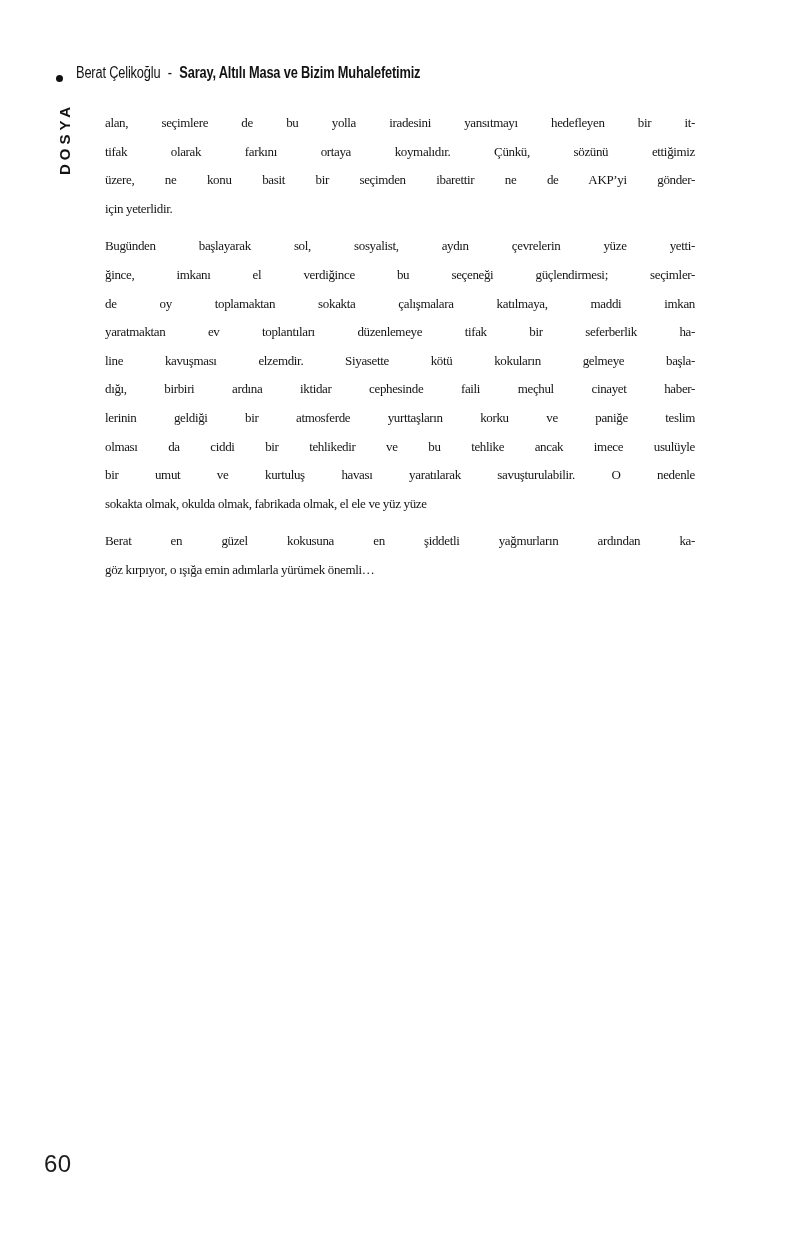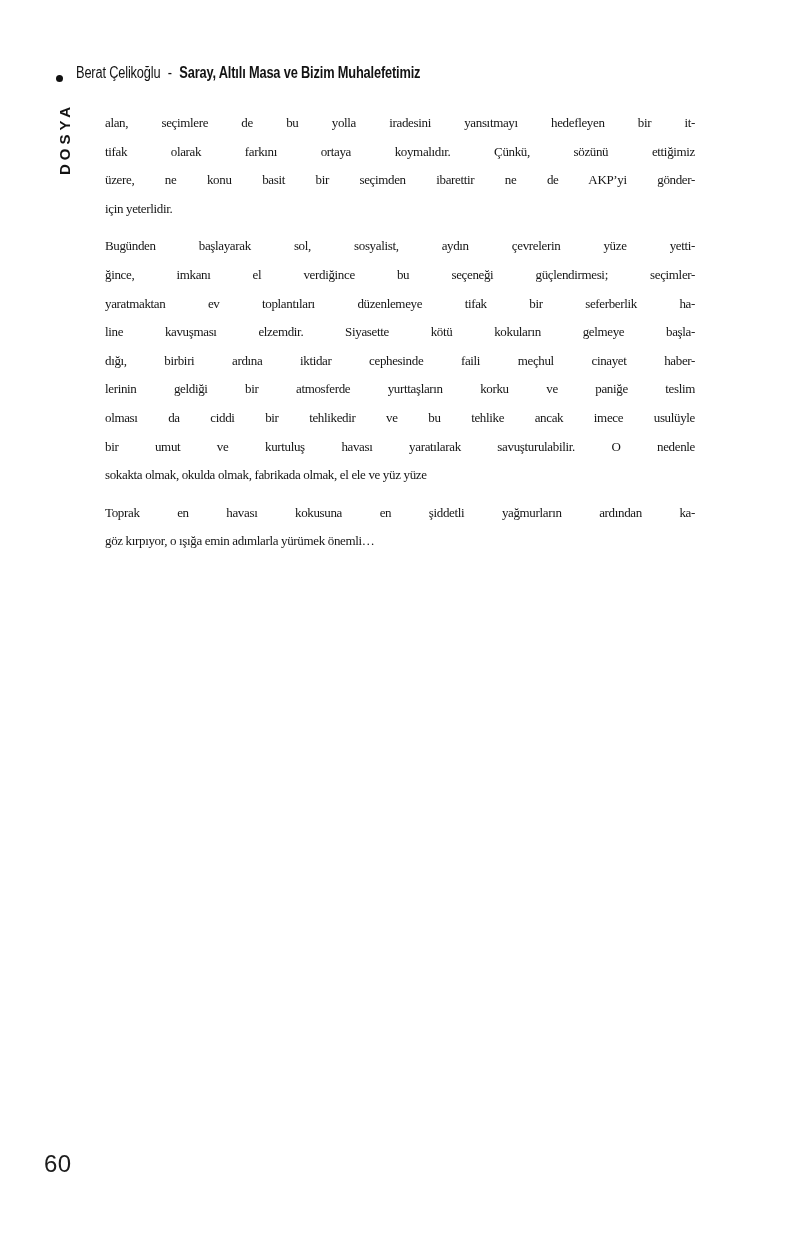--- a/index.html
+++ b/index.html
@@ -114,29 +114,30 @@
   <div class="body-text">
       <div class="para">
         <div class="line">alan, seçimlere de bu yolla iradesini yansıtmayı hedefleyen bir it-</div>
         <div class="line">tifak olarak farkını ortaya koymalıdır. Çünkü, sözünü ettiğimiz</div>
         <div class="line">üzere, ne konu basit bir seçimden ibarettir ne de AKP’yi gönder-</div>
         <div class="line">için yeterlidir.</div>
       </div>
       <div class="para">
         <div class="line">Bugünden başlayarak sol, sosyalist, aydın çevrelerin yüze yetti-</div>
         <div class="line">ğince, imkanı el verdiğince bu seçeneği güçlendirmesi; seçimler-</div>
+        <div class="line">de oy toplamaktan sokakta çalışmalara katılmaya, maddi imkan</div>
         <div class="line">yaratmaktan ev toplantıları düzenlemeye tifak bir seferberlik ha-</div>
         <div class="line">line kavuşması elzemdir. Siyasette kötü kokuların gelmeye başla-</div>
         <div class="line">dığı, birbiri ardına iktidar cephesinde faili meçhul cinayet haber-</div>
         <div class="line">lerinin geldiği bir atmosferde yurttaşların korku ve paniğe teslim</div>
         <div class="line">olması da ciddi bir tehlikedir ve bu tehlike ancak imece usulüyle</div>
         <div class="line">bir umut ve kurtuluş havası yaratılarak savuşturulabilir. O nedenle</div>
         <div class="line">sokakta olmak, okulda olmak, fabrikada olmak, el ele ve yüz yüze</div>
       </div>
       <div class="para">
-        <div class="line">Toprak en havası kokusuna en şiddetli yağmurların ardından ka-</div>
+        <div class="line">Berat en güzel kokusuna en şiddetli yağmurların ardından ka-</div>
         <div class="line">göz kırpıyor, o ışığa emin adımlarla yürümek önemli…</div>
       </div>
     </div>
 
   <div class="page-number">60</div>
 
 </div>
 
 </body></html>

